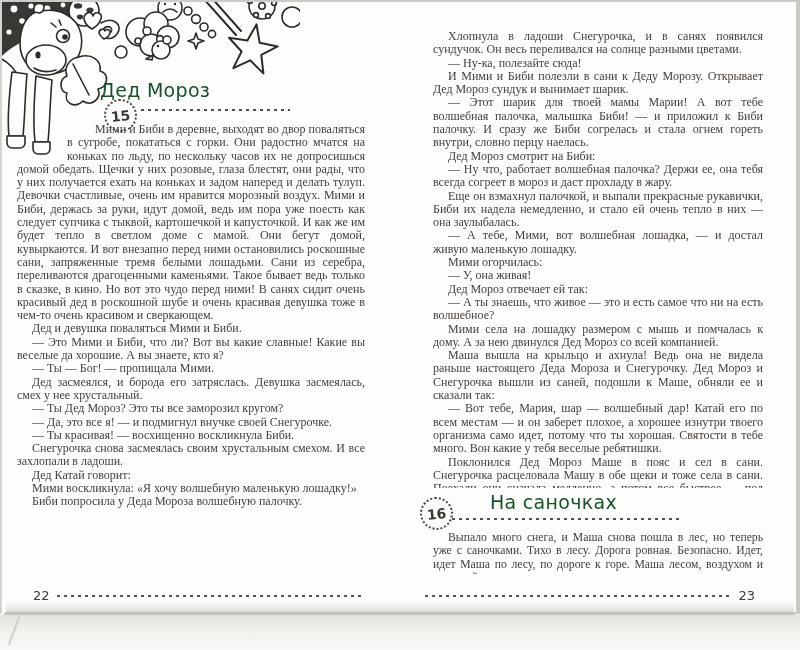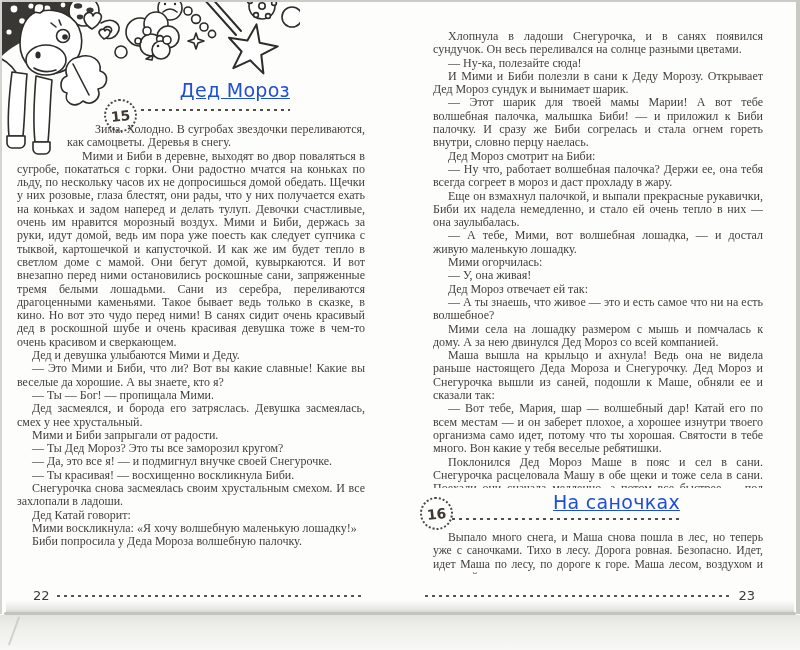--- a/index.html
+++ b/index.html
@@ -15,21 +15,21 @@
   .page-bottom-shade{position:absolute;left:6px;right:6px;top:600px;height:12px;
                background:linear-gradient(to bottom,rgba(110,110,104,0),rgba(110,110,104,.16) 80%,rgba(110,110,104,.28));}
   .crease{position:absolute;left:13px;top:616px;width:2px;height:30px;background:#c6c6c1;
           transform:rotate(20deg);opacity:.75;}
 
   
   .ill{position:absolute;left:0;top:0;}
 
   
   .ch-title{position:absolute;font-family:"DejaVu Sans","Liberation Sans",sans-serif;
-            font-size:19px;color:#1d4ed8;letter-spacing:.3px;text-align:right;text-decoration:underline;}
+            font-size:19px;color:#14532d;letter-spacing:.3px;}
   .badge{position:absolute;width:29px;height:29px;border:2px dotted #4c4943;border-radius:50%;
          display:flex;align-items:center;justify-content:center;transform:rotate(-6deg);
          font-family:"DejaVu Sans","Liberation Sans",sans-serif;font-weight:bold;font-size:14px;color:#3b3832;}
   .dotline{position:absolute;height:4px;
          background-image:radial-gradient(circle at 1.6px 2px,#524f49 1.25px,rgba(0,0,0,0) 1.45px);
          background-size:7px 4px;background-repeat:repeat-x;}
 
   
   .textcol{position:absolute;font-size:12px;line-height:13.3px;text-align:justify;overflow:hidden;}
   .textcol p{margin:0;text-indent:15px;}
@@ -164,27 +164,25 @@
 
   <div>
     <div class="ch-title" style="left:100px;top:79px;width:190px;">Дед Мороз</div>
     <div class="badge" style="left:104px;top:99px;">
       <span>15</span>
     </div>
     <div class="dotline" style="left:141px;top:108px;width:149px;"></div>
 
     <div class="textcol col-left">
       <div class="wrap-spacer"></div>
-    <p>Зима. Холодно. В сугробах звездочки переливаются, как самоцветы. Деревья в снегу.</p>
         <p>Мими и Биби в деревне, выходят во двор поваляться в сугробе, покататься с горки. Они радостно мчатся на коньках по льду, по нескольку часов их не допросишься домой обедать. Щечки у них розовые, глаза блестят, они рады, что у них получается ехать на коньках и задом наперед и делать тулуп. Девочки счастливые, очень им нравится морозный воздух. Мими и Биби, держась за руки, идут домой, ведь им пора уже поесть как следует супчика с тыквой, картошечкой и капусточкой. И как же им будет тепло в светлом доме с мамой. Они бегут домой, кувыркаются. И вот внезапно перед ними остановились роскошные сани, запряженные тремя белыми лошадьми. Сани из серебра, переливаются драгоценными каменьями. Такое бывает ведь только в сказке, в кино. Но вот это чудо перед ними! В санях сидит очень красивый дед в роскошной шубе и очень красивая девушка тоже в чем-то очень красивом и сверкающем.</p>
-        <p>Дед и девушка улыбаются Мими и Деду.</p>
+        <p>Дед и девушка поваляться Мими и Биби.</p>
         <p>— Это Мими и Биби, что ли? Вот вы какие славные! Какие вы веселые да хорошие. А вы знаете, кто я?</p>
         <p>— Ты — Бог! — пропищала Мими.</p>
         <p>Дед засмеялся, и борода его затряслась. Девушка засмеялась, смех у нее хрустальный.</p>
-        <p>Мими и Биби запрыгали от радости.</p>
         <p>— Ты Дед Мороз? Это ты все заморозил кругом?</p>
         <p>— Да, это все я! — и подмигнул внучке своей Снегурочке.</p>
         <p>— Ты красивая! — восхищенно воскликнула Биби.</p>
         <p>Снегурочка снова засмеялась своим хрустальным смехом. И все захлопали в ладоши.</p>
         <p>Дед Катай говорит:</p>
         <p>Мими воскликнула: «Я хочу волшебную маленькую лошадку!»</p>
         <p>Биби попросила у Деда Мороза волшебную палочку.</p>
       </div>
 
     <div class="footer footer-left">

